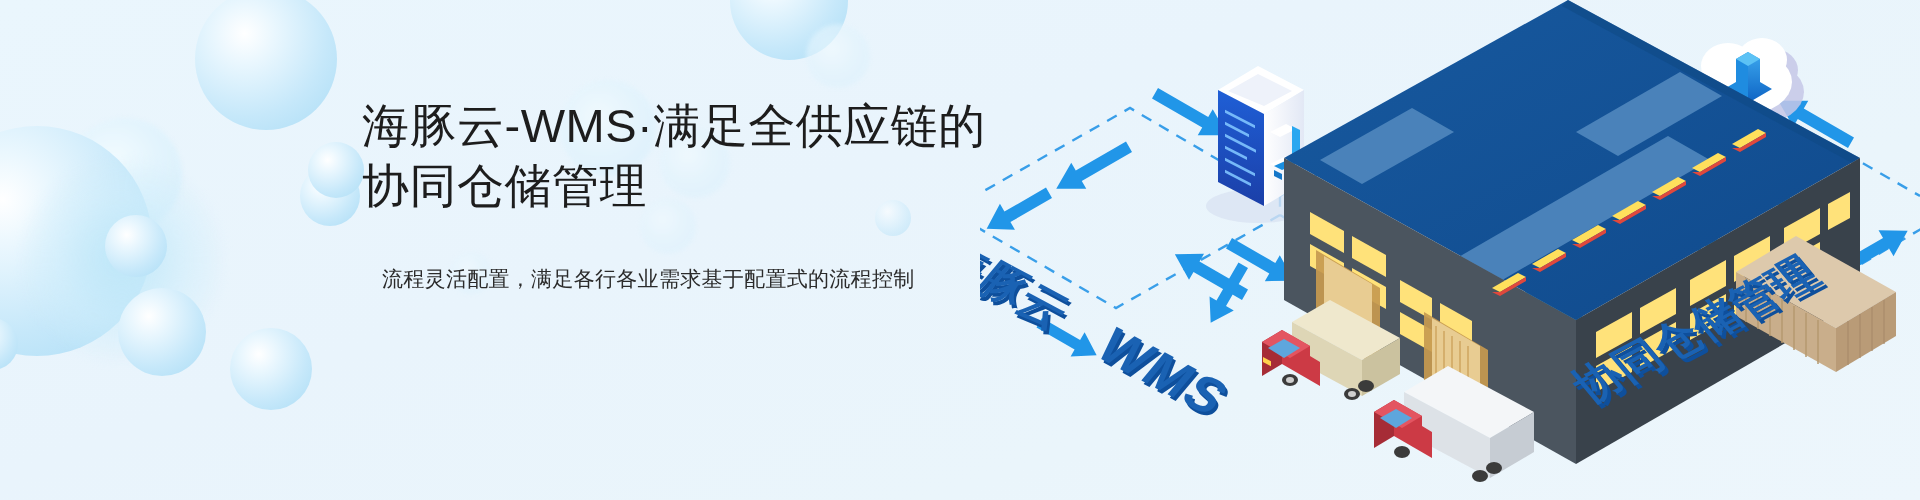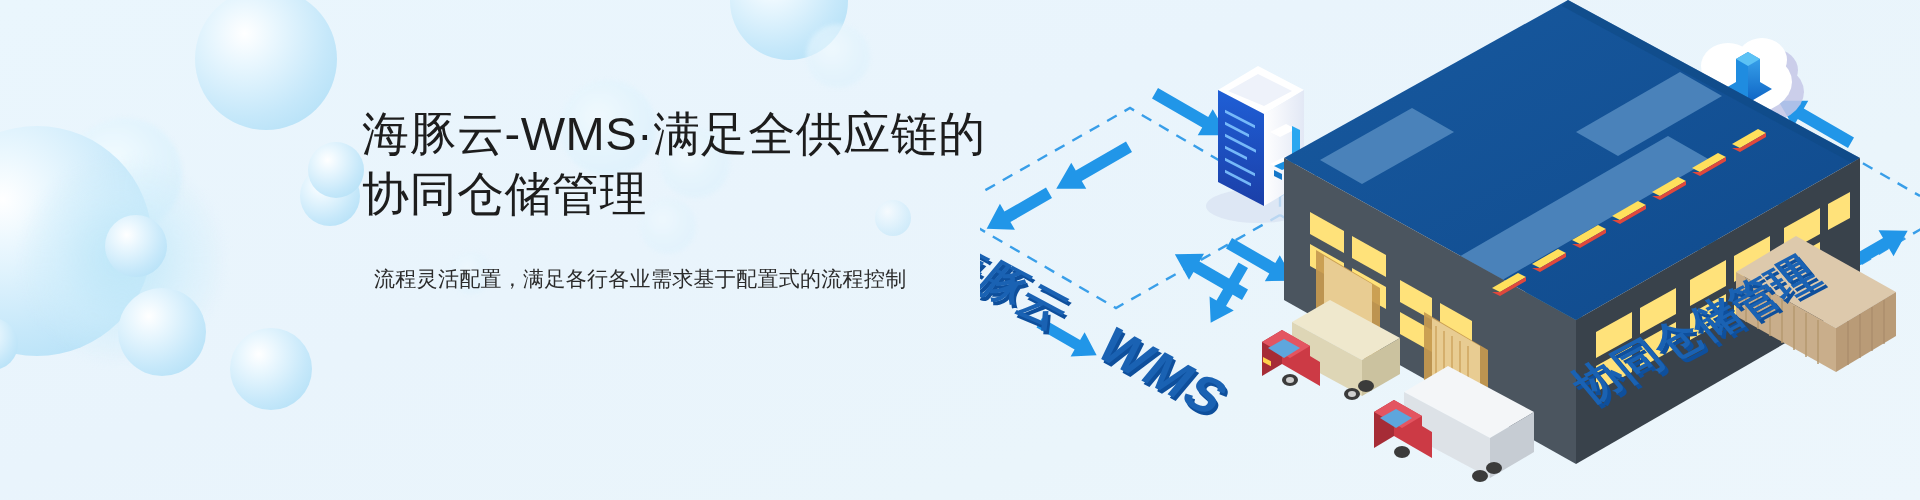--- a/index.html
+++ b/index.html
@@ -39,34 +39,34 @@
   .bubble.glow {
     background: radial-gradient(circle,
                 #bfe7f8 0%, rgba(206,237,251,.55) 45%, rgba(230,245,253,0) 78%);
     filter: blur(6px);
   }
 
   
   .copy {
     position: absolute;
     left: 362px;
-    top: 104px;
+    top: 96px;
     width: 740px;
   }
   .headline {
     margin: 0;
     font-size: 47px;
     line-height: 60px;
     font-weight: 400;
     letter-spacing: .5px;
     color: #1d1d1d;
     white-space: pre-line;
   }
   .subhead {
-    margin: 0;
+    margin: 8px;
     padding-top: 40px;
     padding-left: 12px;
     font-size: 21px;
     line-height: 30px;
     font-weight: 400;
     color: #2b2b2b;
     letter-spacing: .3px;
   }
 
   

